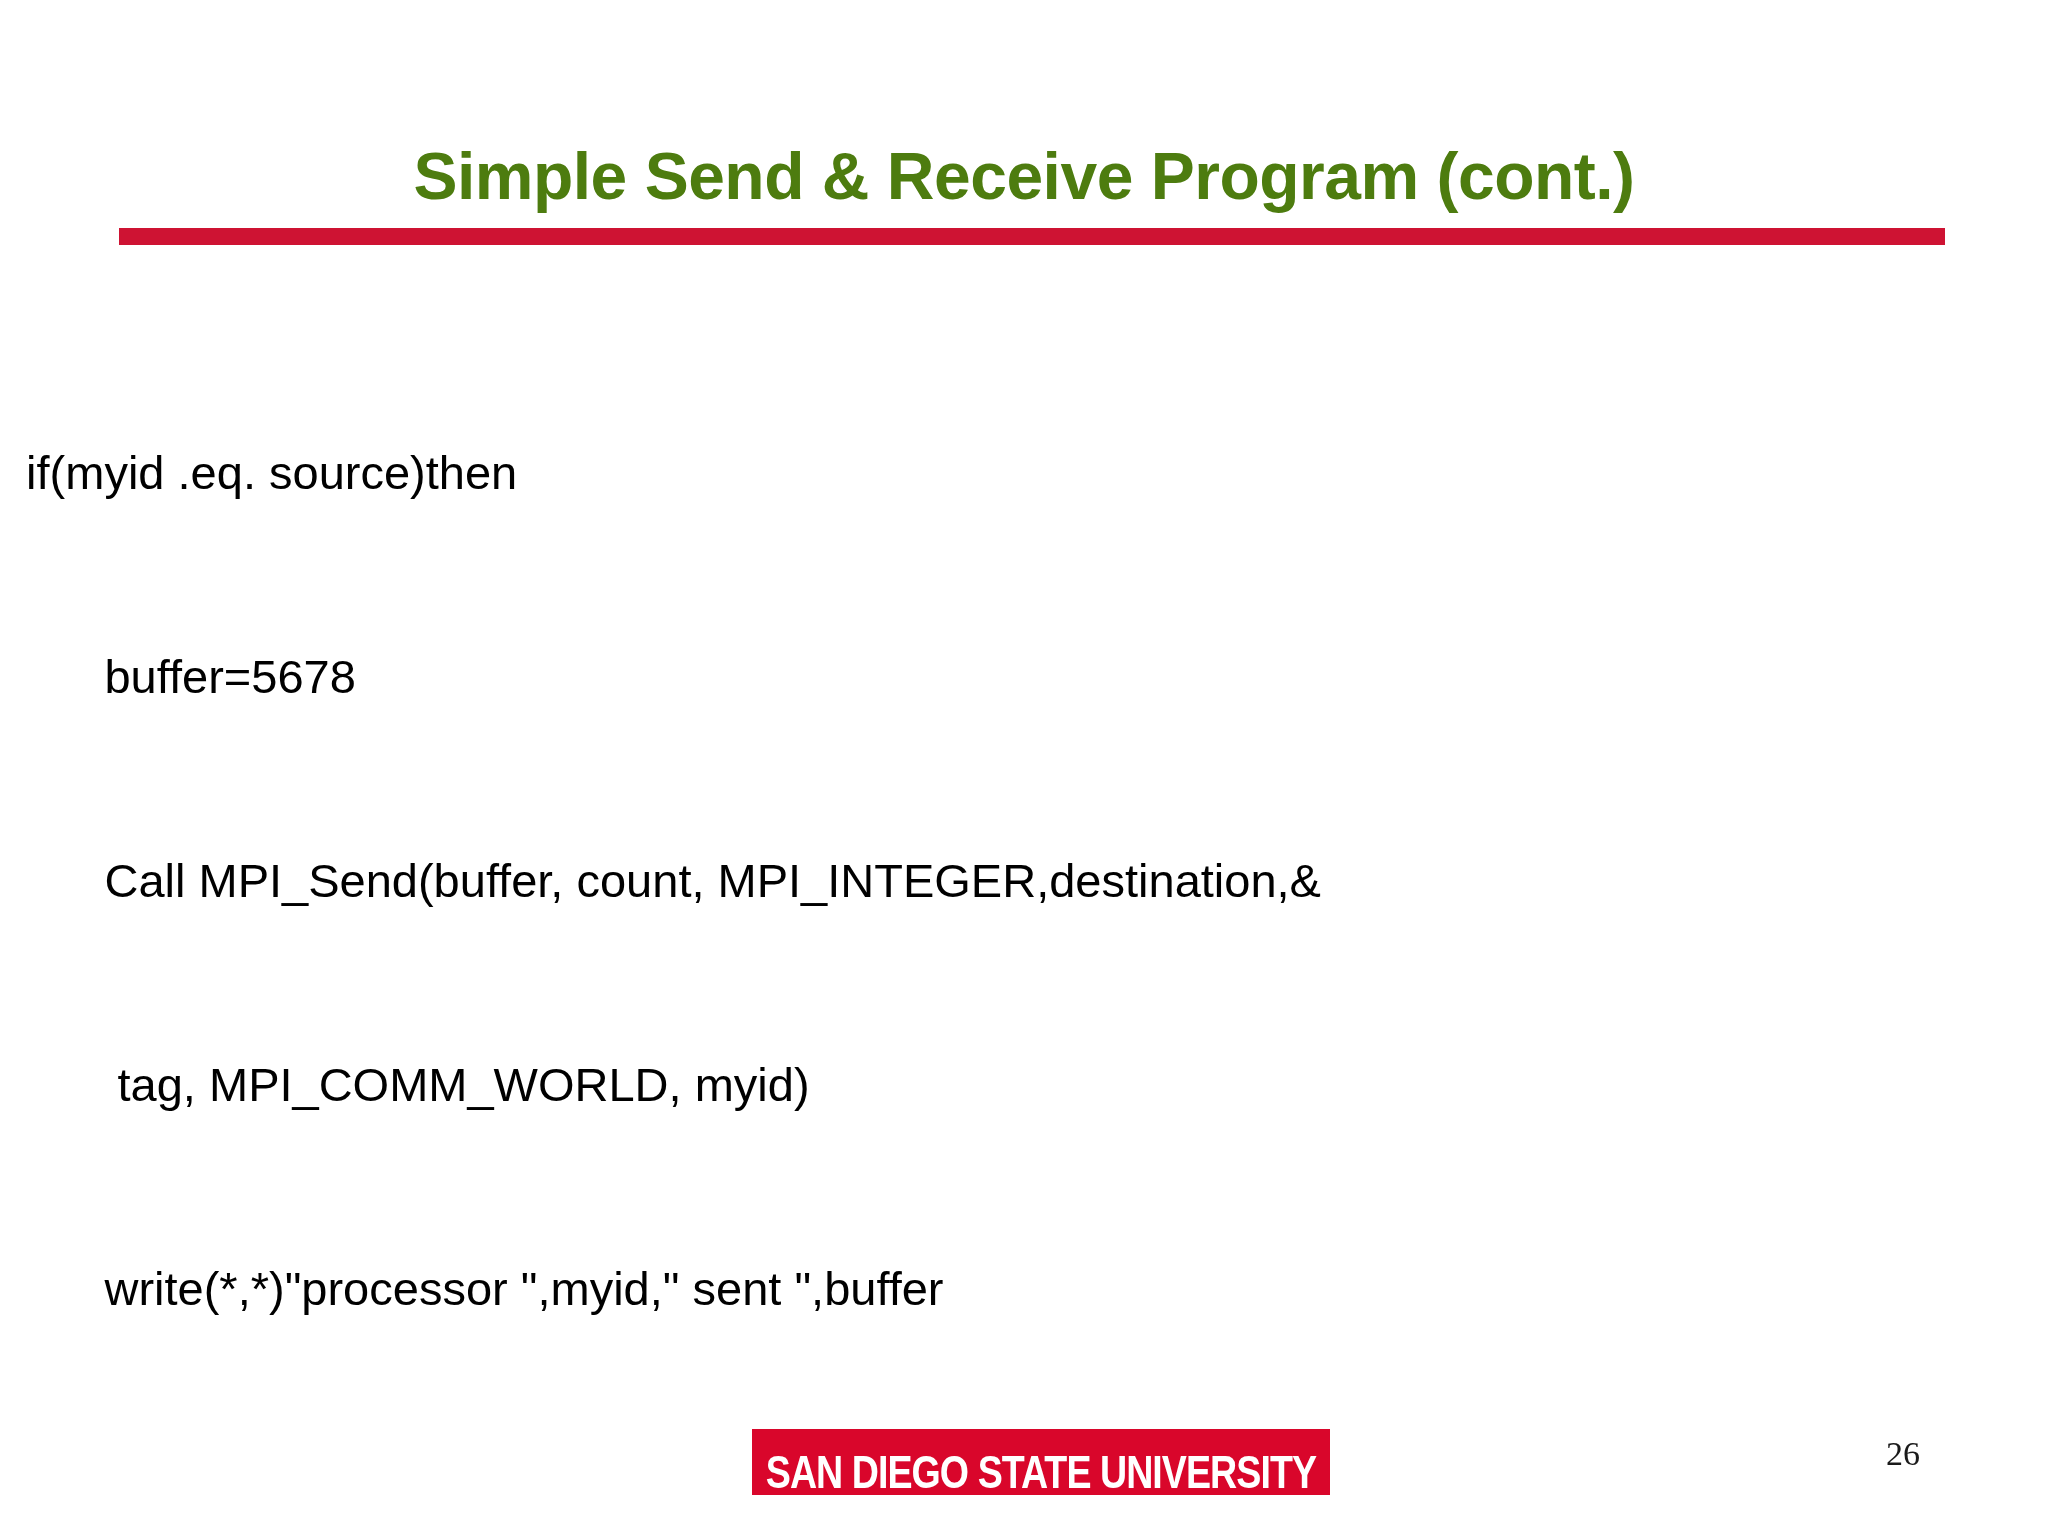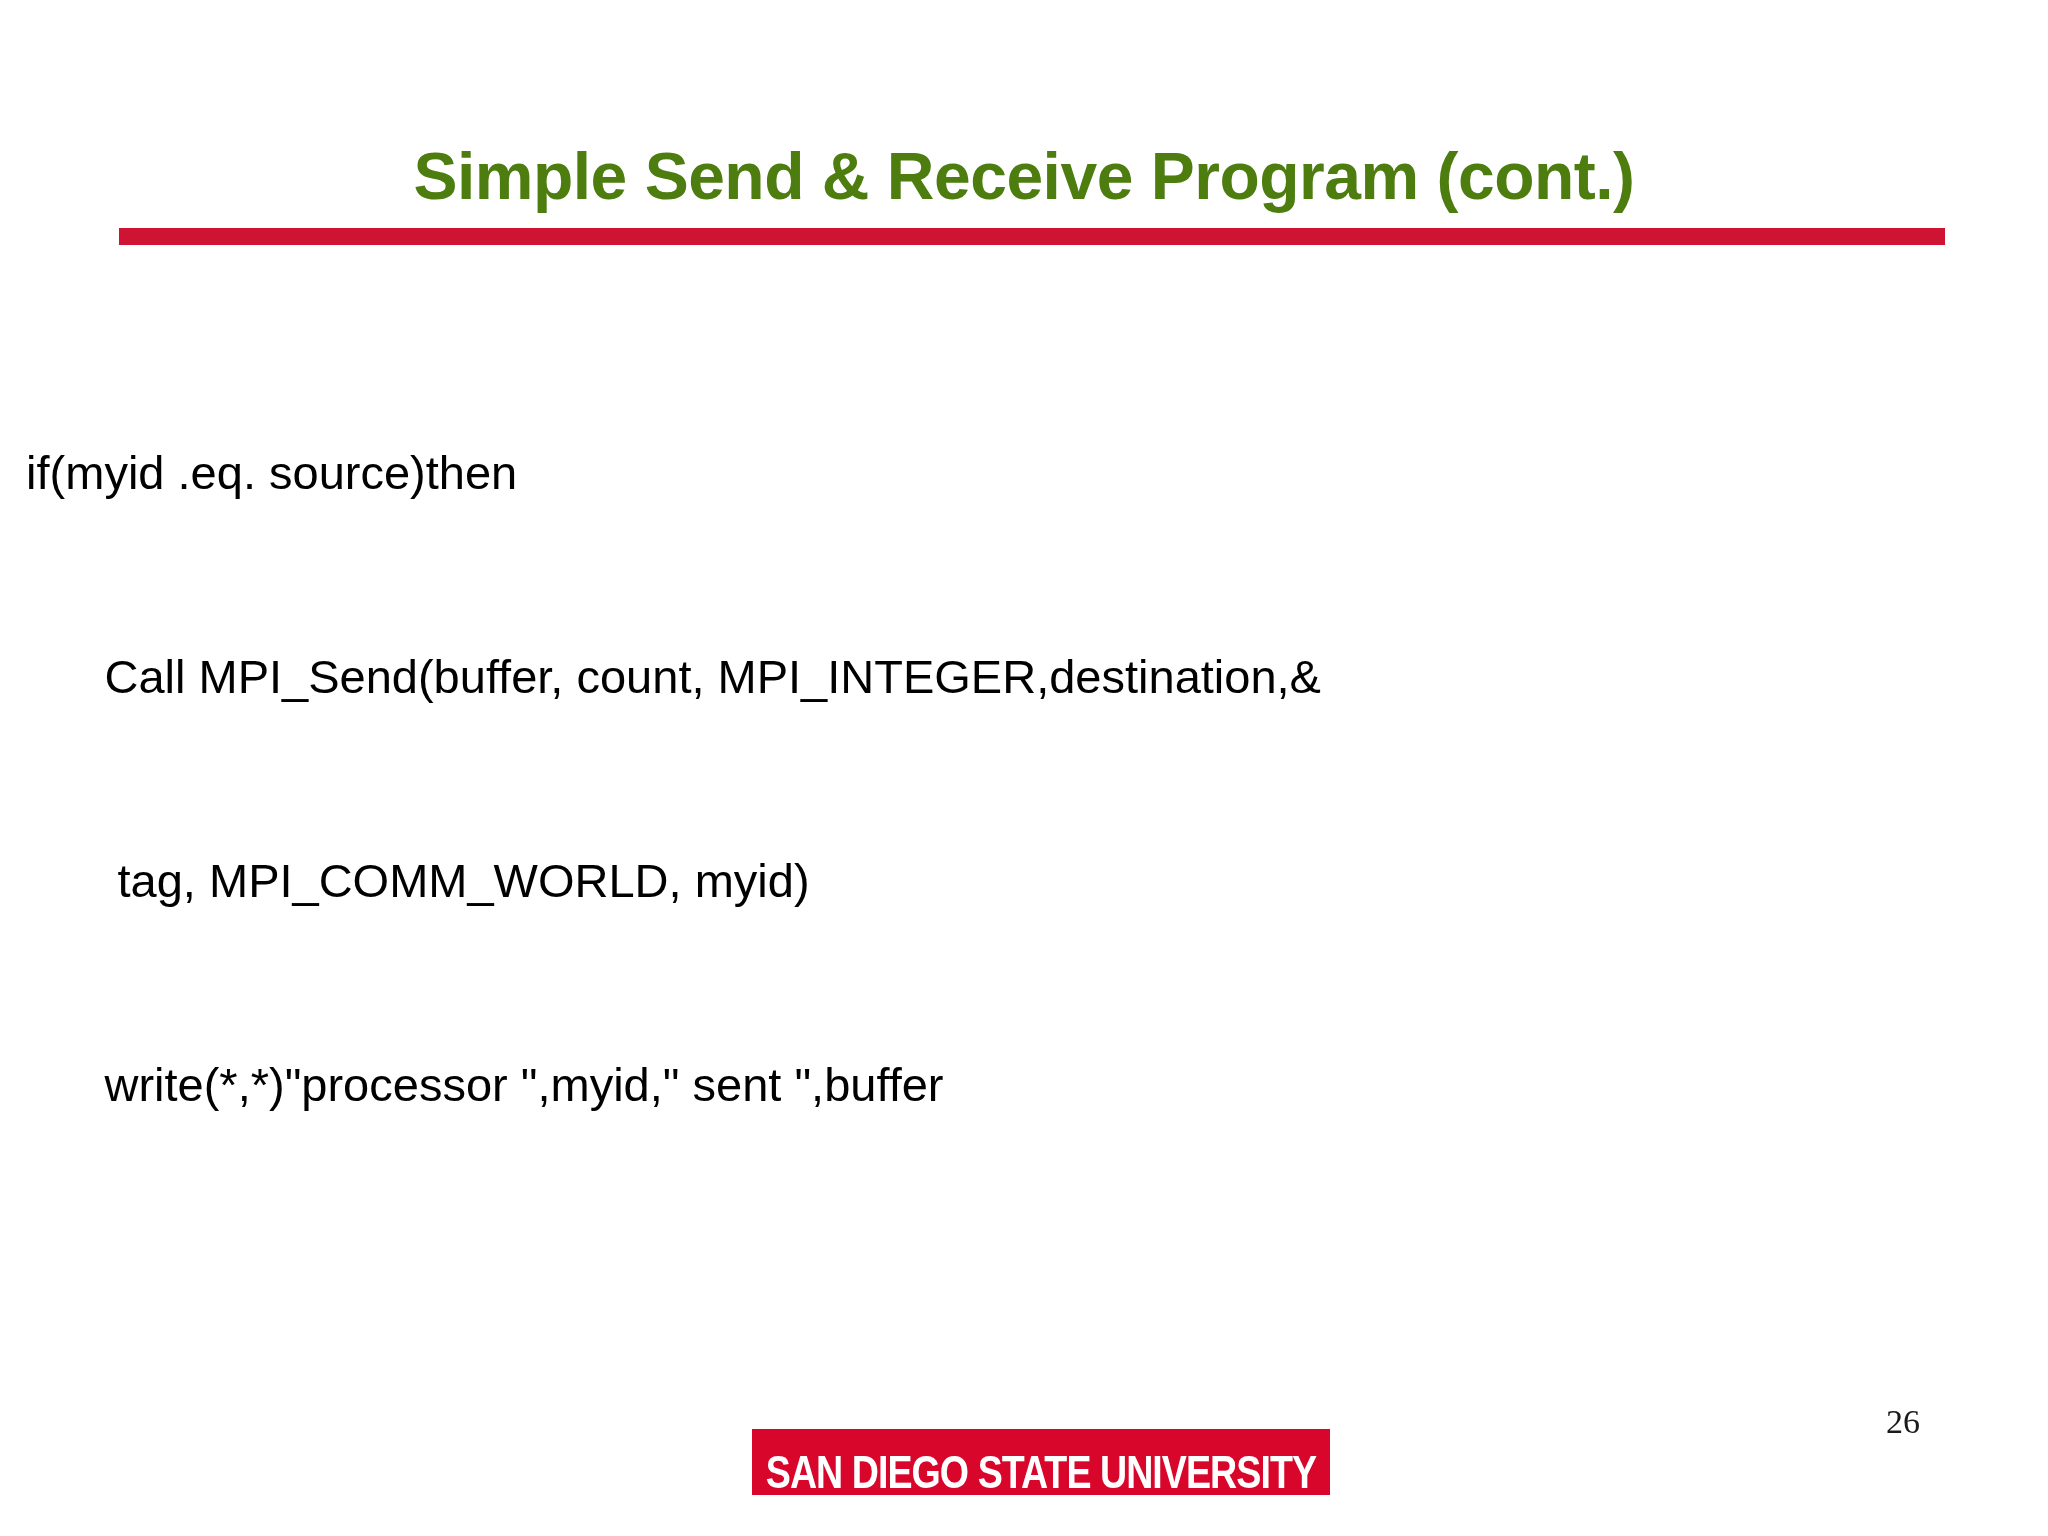--- a/index.html
+++ b/index.html
@@ -84,38 +84,39 @@
     color: #ffffff;
     transform: scaleX(0.80);
     transform-origin: center center;
     white-space: nowrap;
   }
 
   
   .page-number {
     position: absolute;
     left: 1886px;
-    top: 1402px;
+    top: 1434px;
     font-family: "Liberation Serif", serif;
     font-size: 34px;
     line-height: 40px;
     color: #1a1a1a;
   }
 </style>
 </head>
 <body>
 
 <div class="slide">
 
   <h1 class="slide-title">Simple Send &amp; Receive Program (cont.)</h1>
 
   <div class="title-rule"></div>
 
   <div class="code-block">
     <span class="code-line">  if(myid .eq. source)then</span>
+    <span class="code-line">        buffer=5678</span>
     <span class="code-line">        Call MPI_Send(buffer, count, MPI_INTEGER,destination,&amp;</span>
     <span class="code-line">         tag, MPI_COMM_WORLD, myid)</span>
     <span class="code-line">        write(*,*)"processor ",myid," sent ",buffer</span>
     
     
     
     
     
     
     

